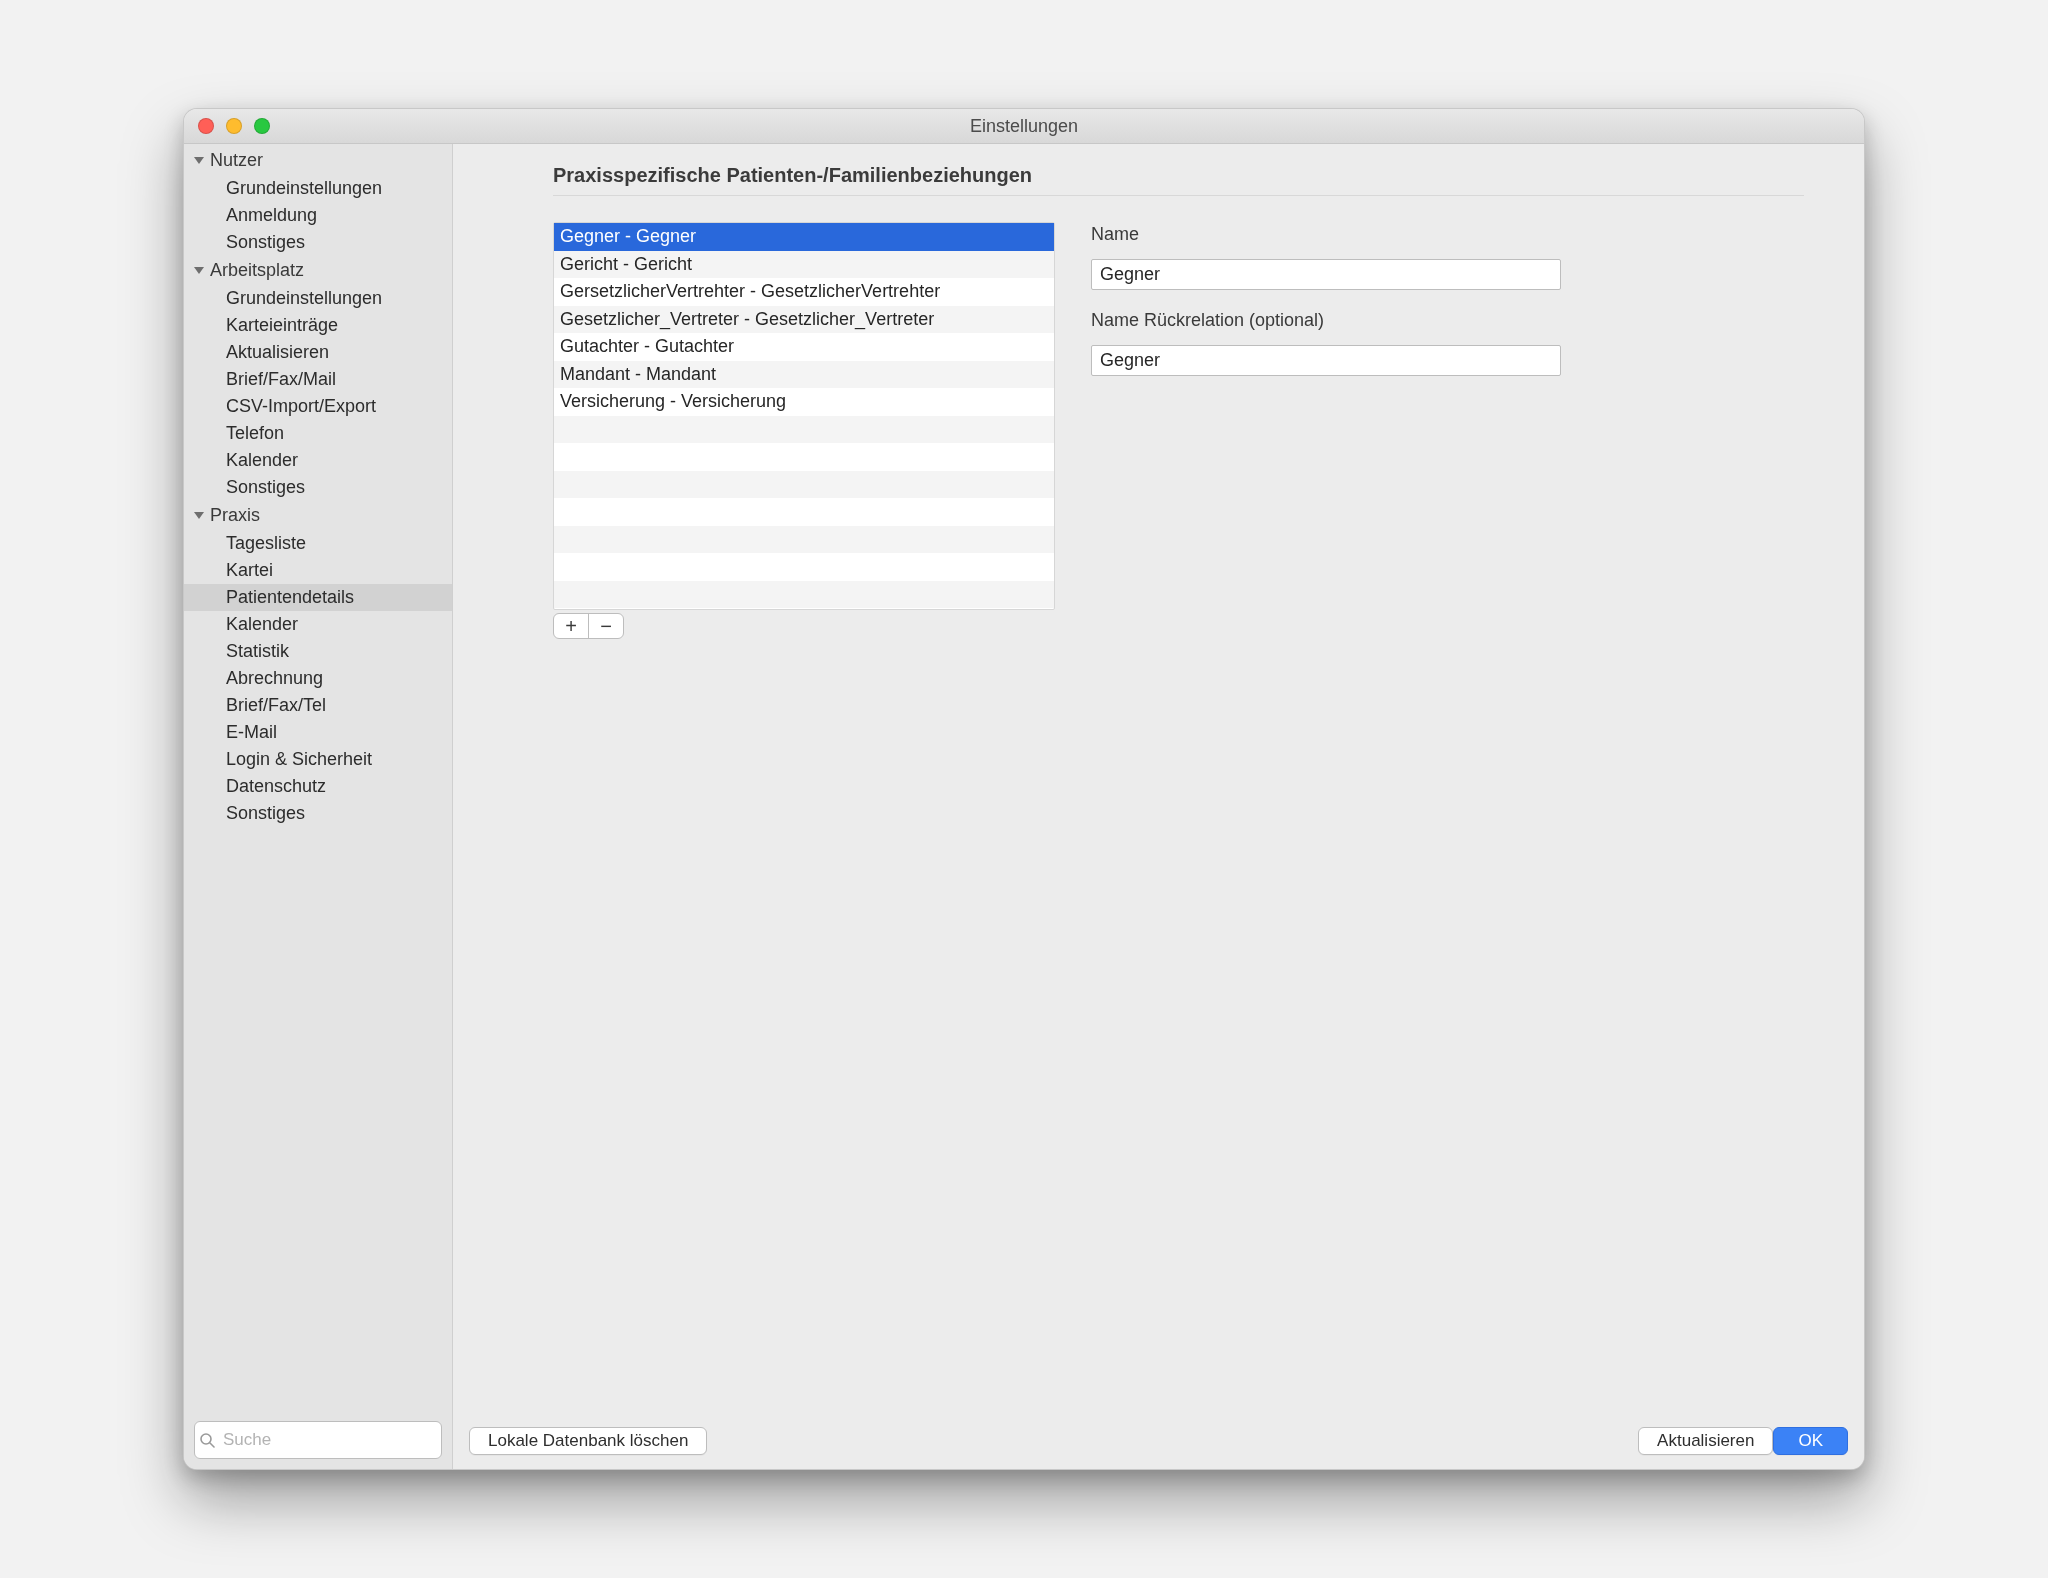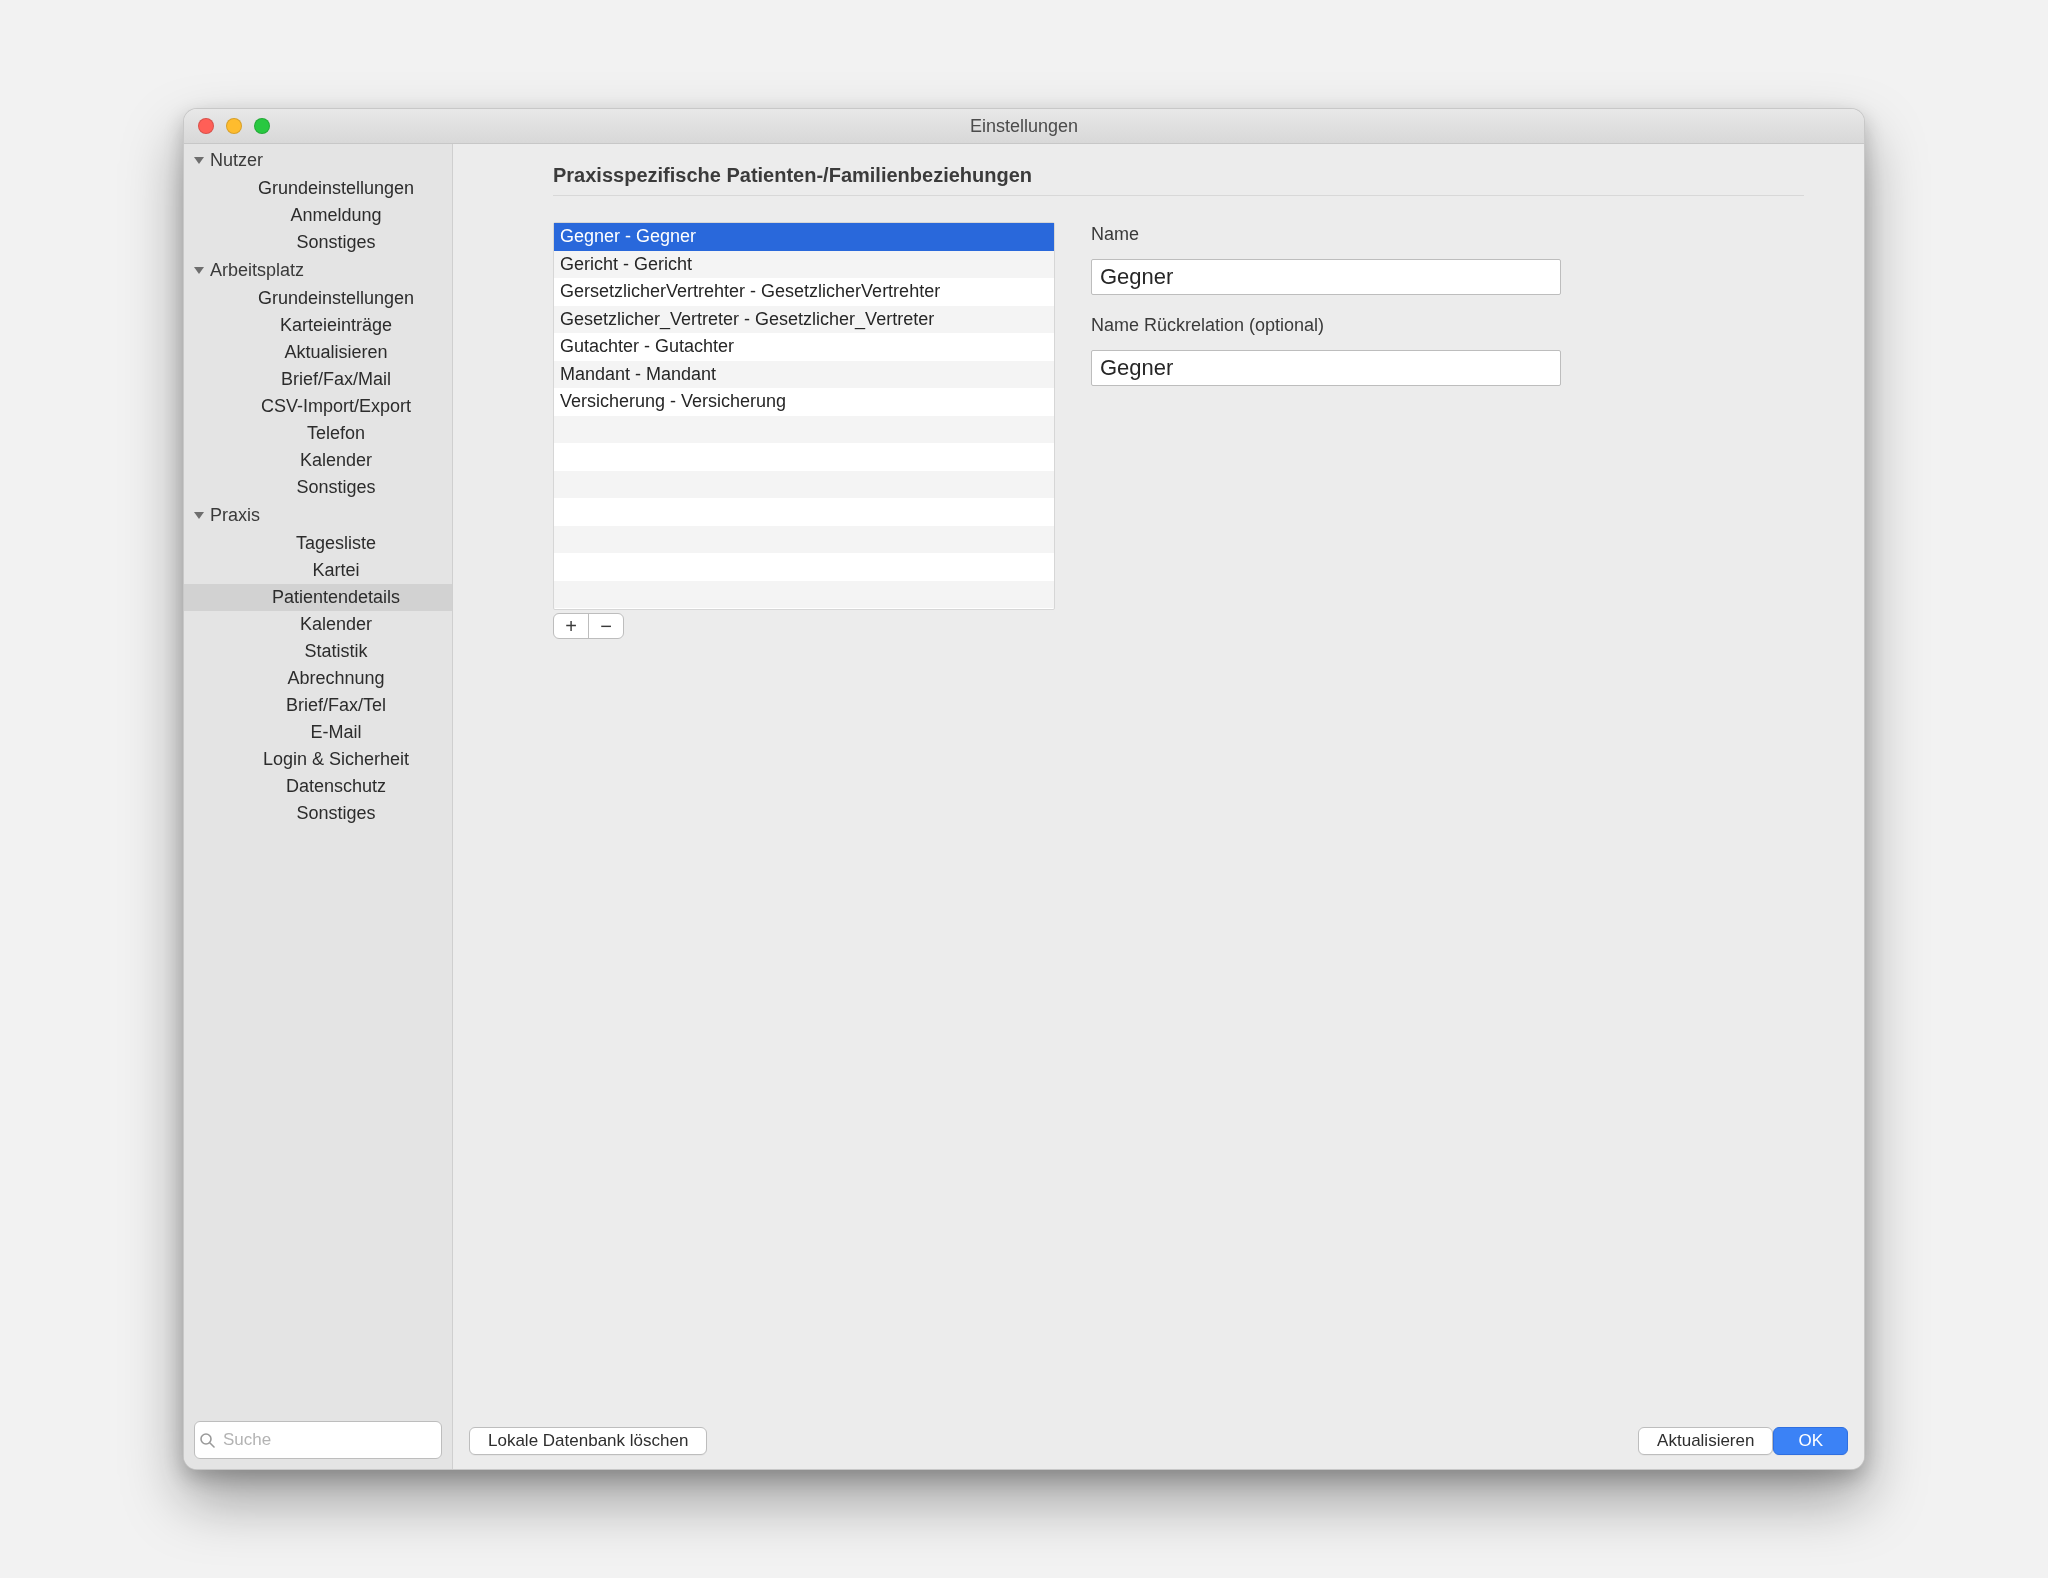--- a/index.html
+++ b/index.html
@@ -71,21 +71,20 @@
     width: 268px;
     background: var(--sidebar-bg);
     border-right: 1px solid #cfcfcf;
     display: flex; flex-direction: column;
     min-height: 0;
   }
   .nav {
     flex: 1 1 auto;
     overflow: auto;
     padding-top: 2px;
-    text-align: center;
   }
   .section-header {
     display: flex; align-items: center;
     font-size: 18px;
     padding: 4px 6px 4px 8px;
     color: #3a3a3a;
     cursor: default;
   }
   .disclosure {
     width: 0; height: 0;
@@ -198,21 +197,21 @@
   .form-col { flex: 0 0 470px; }
   .form-label {
     font-size: 18px;
     color: #3a3a3a;
     margin-top: 2px;
     margin-bottom: 14px;
   }
   .text-input {
     width: 100%;
     box-sizing: border-box;
-    font-size: 22px;
+    font-size: 18px;
     padding: 4px 8px;
     background: var(--input-bg);
     border: 1px solid var(--border);
     border-radius: 2px;
     outline: none;
     color: #262626;
     margin-bottom: 18px;
   }
 
   .footer {

